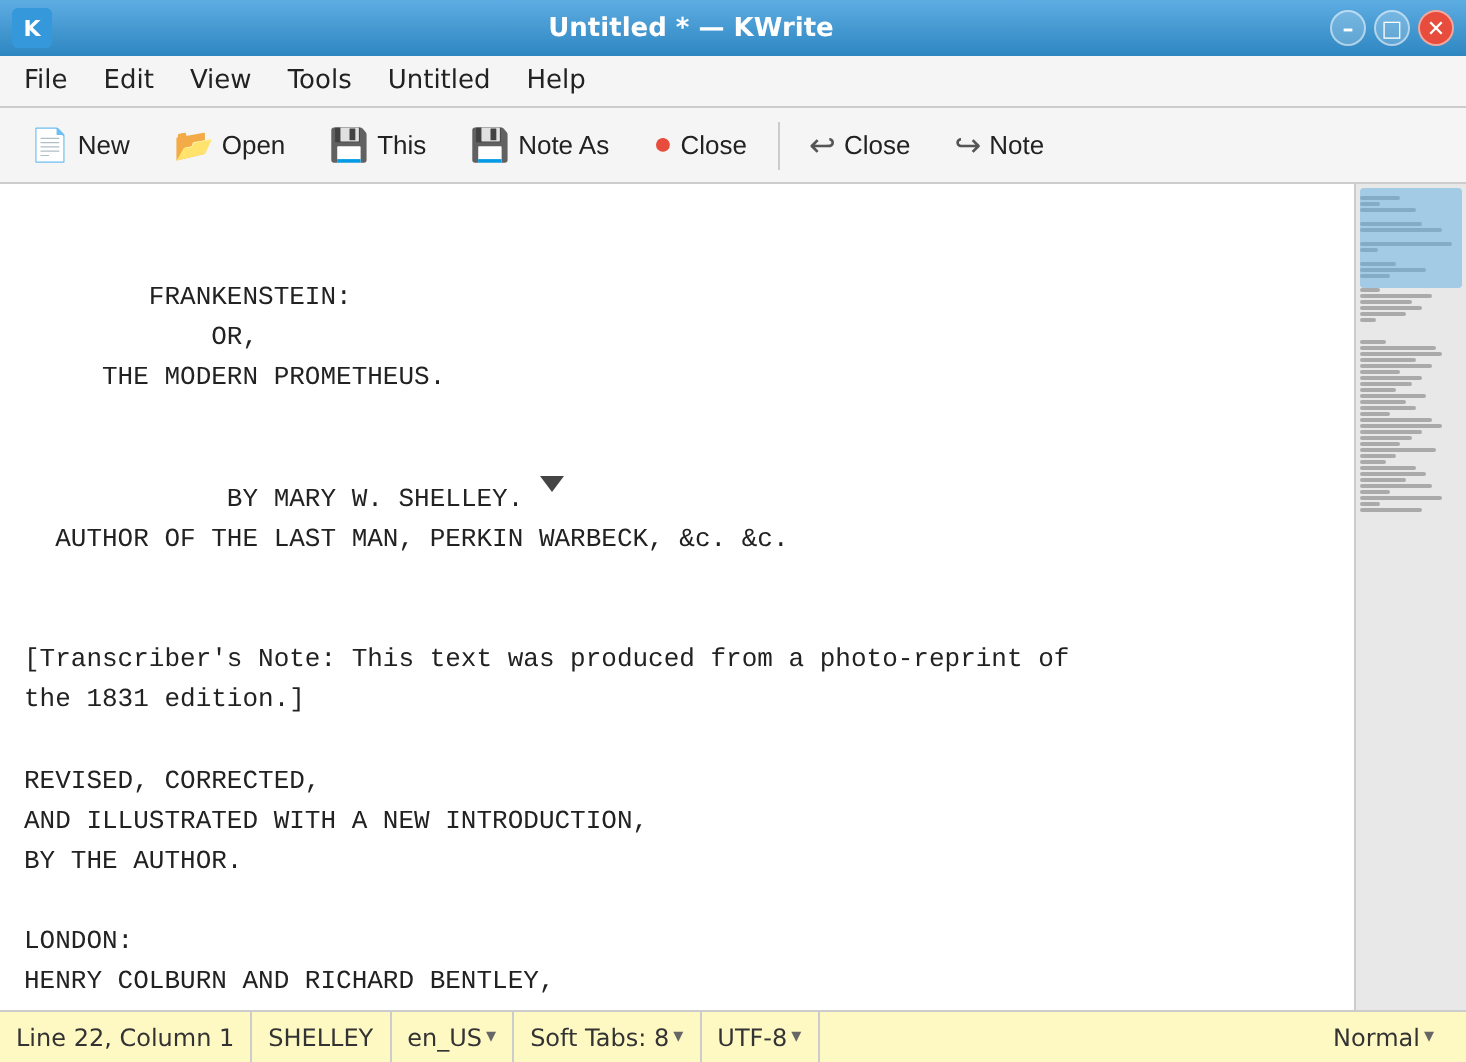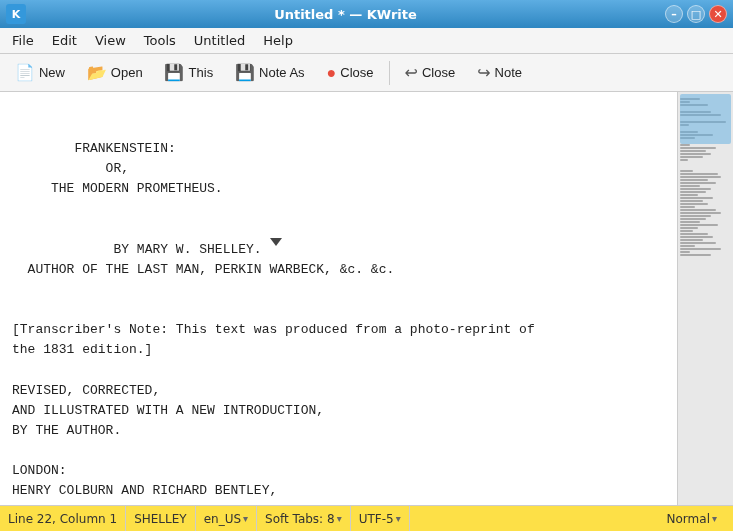--- a/index.html
+++ b/index.html
@@ -142,21 +142,21 @@
     }
     .minimap-line {
       height: 2px;
       background: #aaa;
       margin-bottom: 1px;
       border-radius: 1px;
     }
 
     
     #statusbar {
-      background: #fde047;
+      background: #fef9c3;
       border-top: 1px solid #ccc;
       height: 26px;
       display: flex;
       align-items: center;
       padding: 0 8px;
       gap: 0;
       font-size: 12px;
       color: #333;
     }
     .status-item {
@@ -333,20 +333,20 @@
   </div>
   <div class="status-item status-dropdown">
     <span>en_US</span>
     <span class="chevron-down">▾</span>
   </div>
   <div class="status-item status-dropdown">
     <span>Soft Tabs: 8</span>
     <span class="chevron-down">▾</span>
   </div>
   <div class="status-item status-dropdown">
-    <span>UTF-5</span>
+    <span>UTF-8</span>
     <span class="chevron-down">▾</span>
   </div>
   <div class="status-item status-dropdown" style="margin-left:auto;border-right:none;">
     <span>Normal</span>
     <span class="chevron-down">▾</span>
   </div>
 </div>
 
 </body></html>

